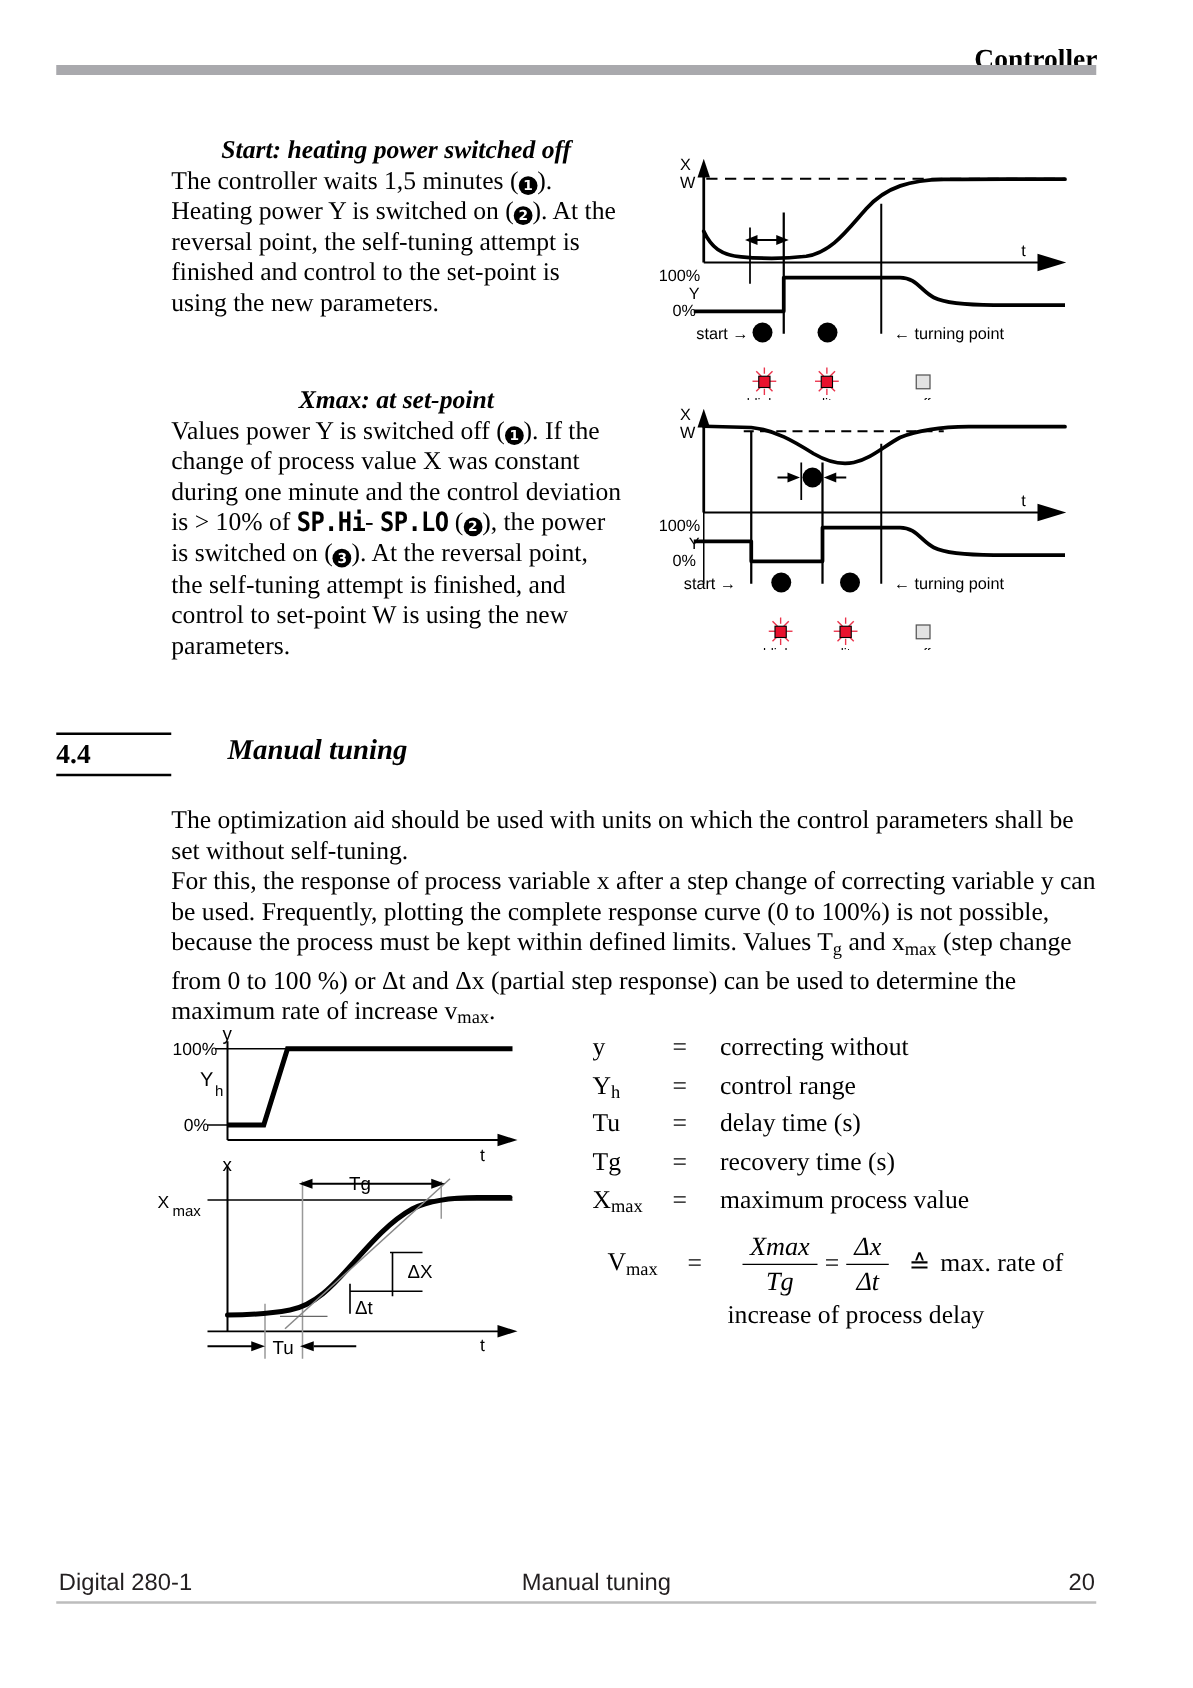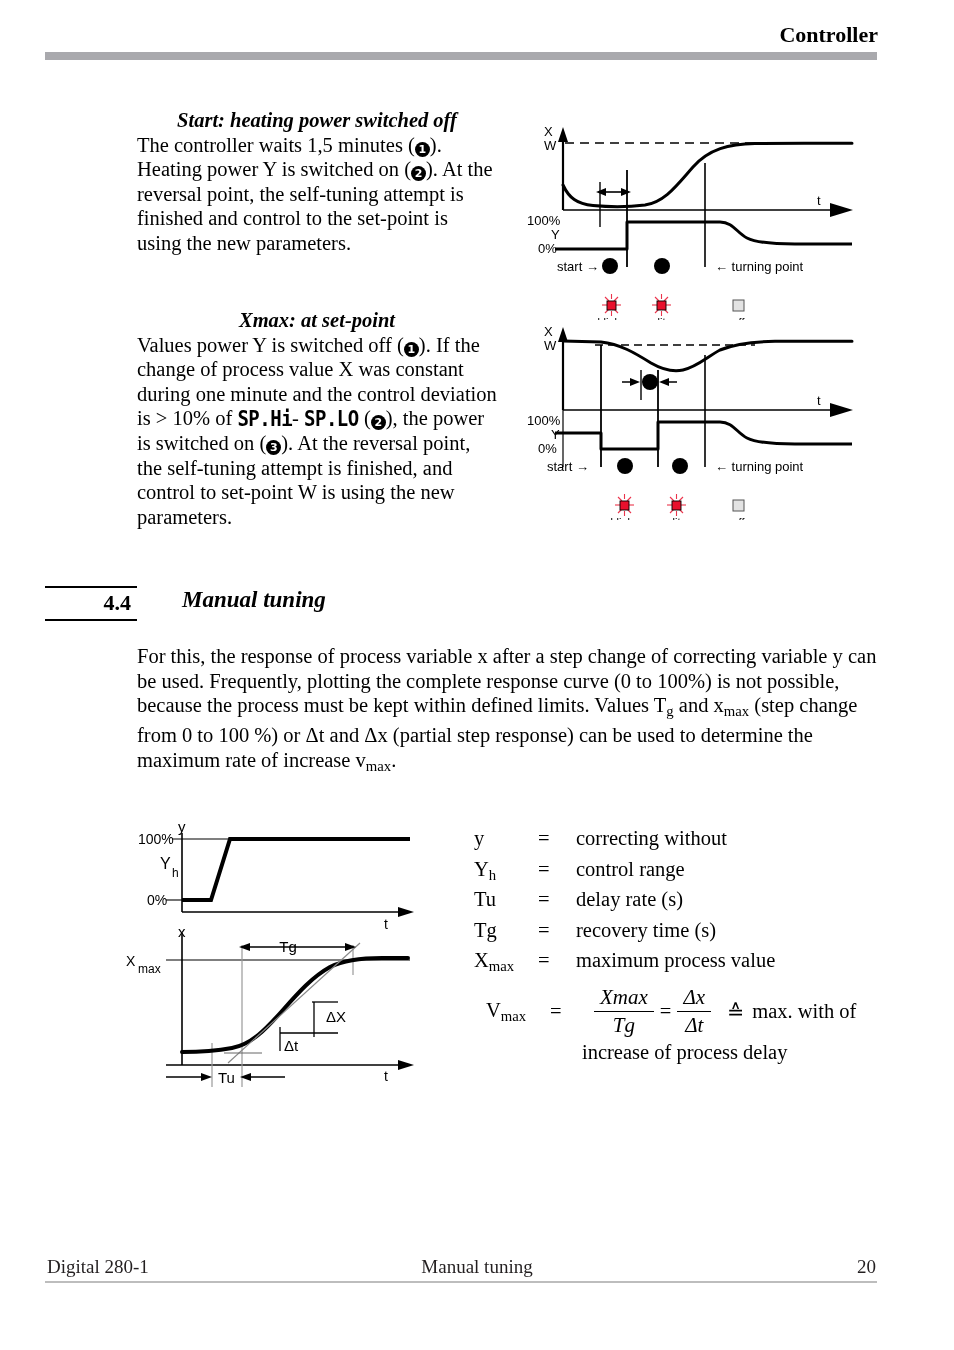--- a/index.html
+++ b/index.html
@@ -10,36 +10,36 @@
     font-family: "Liberation Serif", serif;
     color: #000;
     position: relative;
     overflow: hidden;
   }
 
   .page { position:absolute; inset:0; }
 
   
   .hdr-title {
-    position:absolute; right:76px; top:22px;
+    position:absolute; right:76px; top:34px;
     font-family:"Liberation Serif", serif;
     font-weight:bold; font-size:22px; letter-spacing:0px;
   }
   .hdr-rule {
     position:absolute; left:45px; top:52px; width:832px; height:8px;
     background:#a9a9ad;
   }
 
   
   .ftr-rule {
     position:absolute; left:45px; top:1281px; width:832px; height:2px;
     background:#bdbdbd;
   }
   .ftr {
-    position:absolute; top:1256px; font-family:Liberation Serif, serif;
+    position:absolute; top:1256px; font-family:Liberation Sans, sans-serif;
     font-size:19px; color:#231f20;
   }
   .ftr-left { left:47px; }
   .ftr-center { left:0; width:954px; text-align:center; }
   .ftr-right { right:78px; }
 
   
   .col-left { position:absolute; left:137px; width:360px; }
   .para { font-size:20.5px; line-height:24.6px; }
   .para .hd { font-style:italic; font-weight:bold; display:block;text-align:center; }
@@ -53,21 +53,21 @@
     border-radius:50%; background:#000; color:#fff; text-align:center;
     font-family:"DejaVu Sans", sans-serif; font-size:11px; font-weight:bold;
     vertical-align:-1px; font-style:normal;
   }
 
   
   .sec { position:absolute; left:45px; top:586px; width:840px; }
   .sec-num-box {
     position:absolute; left:0; top:0; width:92px;
     border-top:2px solid #000; border-bottom:2px solid #000;
-    text-align:right; padding:2px 6px 3px 0;
+    text-align:left; padding:2px 6px 3px 0;
     font-weight:bold; font-size:22px;
   }
   .sec-title {
     position:absolute; left:137px; top:1px;
     font-style:italic; font-weight:bold; font-size:23px;
   }
 
   
   .body-col { position:absolute; left:137px; top:644px; width:748px;
               font-size:20.5px; line-height:24.6px; }
@@ -122,40 +122,41 @@
       <span>new parameters.</span>
     </div>
   </div>
 
   <div class="sec">
     <div class="sec-num-box">4.4</div>
     <div class="sec-title">Manual tuning</div>
   </div>
 
   <div class="body-col">
+    <div>The optimization aid should be used with units on which the control parameters shall be set without self-tuning.</div>
     <div>
       <span>For this, the response of process variable x after a step change of correcting variable y can be used. Frequently, plotting the complete response curve (0 to 100%) is not possible, because the process must  be kept within defined limits. Values T</span><sub>g</sub><span> and x</span><sub>max</sub><span> (step change from 0 to 100 %) or Δt and Δx (partial step response) can be used to determine the maximum rate of increase v</span><sub>max</sub><span>.</span>
     </div>
   </div>
 
   <div class="defs">
     <div class="row">
       <span class="sym"><span>y</span><sub></sub></span>
       <span class="eq">=</span>
       <span class="txt">correcting without</span>
     </div>
     <div class="row">
       <span class="sym"><span>Y</span><sub>h</sub></span>
       <span class="eq">=</span>
       <span class="txt">control range</span>
     </div>
     <div class="row">
       <span class="sym"><span>Tu</span><sub></sub></span>
       <span class="eq">=</span>
-      <span class="txt">delay rate (s)</span>
+      <span class="txt">delay time (s)</span>
     </div>
     <div class="row">
       <span class="sym"><span>Tg</span><sub></sub></span>
       <span class="eq">=</span>
       <span class="txt">recovery time (s)</span>
     </div>
     <div class="row">
       <span class="sym"><span>X</span><sub>max</sub></span>
       <span class="eq">=</span>
       <span class="txt">maximum process value</span>
@@ -169,21 +170,21 @@
       <span class="frac">
         <span class="num">Xmax</span>
         <span class="den">Tg</span>
       </span>
       <span>=</span>
       <span class="frac">
         <span class="num">Δx</span>
         <span class="den">Δt</span>
       </span>
       <span style="margin:0 8px 0 10px;">≙</span>
-      <span>max. with of</span>
+      <span>max. rate of</span>
     </div>
     <div class="f-note">increase of process delay</div>
   </div>
 
   <svg class="d1" width="380" height="205" viewBox="0 0 380 205">
 
     <text x="39" y="21" font-size="13">X</text>
     <text x="39" y="35" font-size="13">W</text>
 
     <line x1="58" y1="95" x2="58" y2="22" stroke="#000" stroke-width="2.2"></line>

